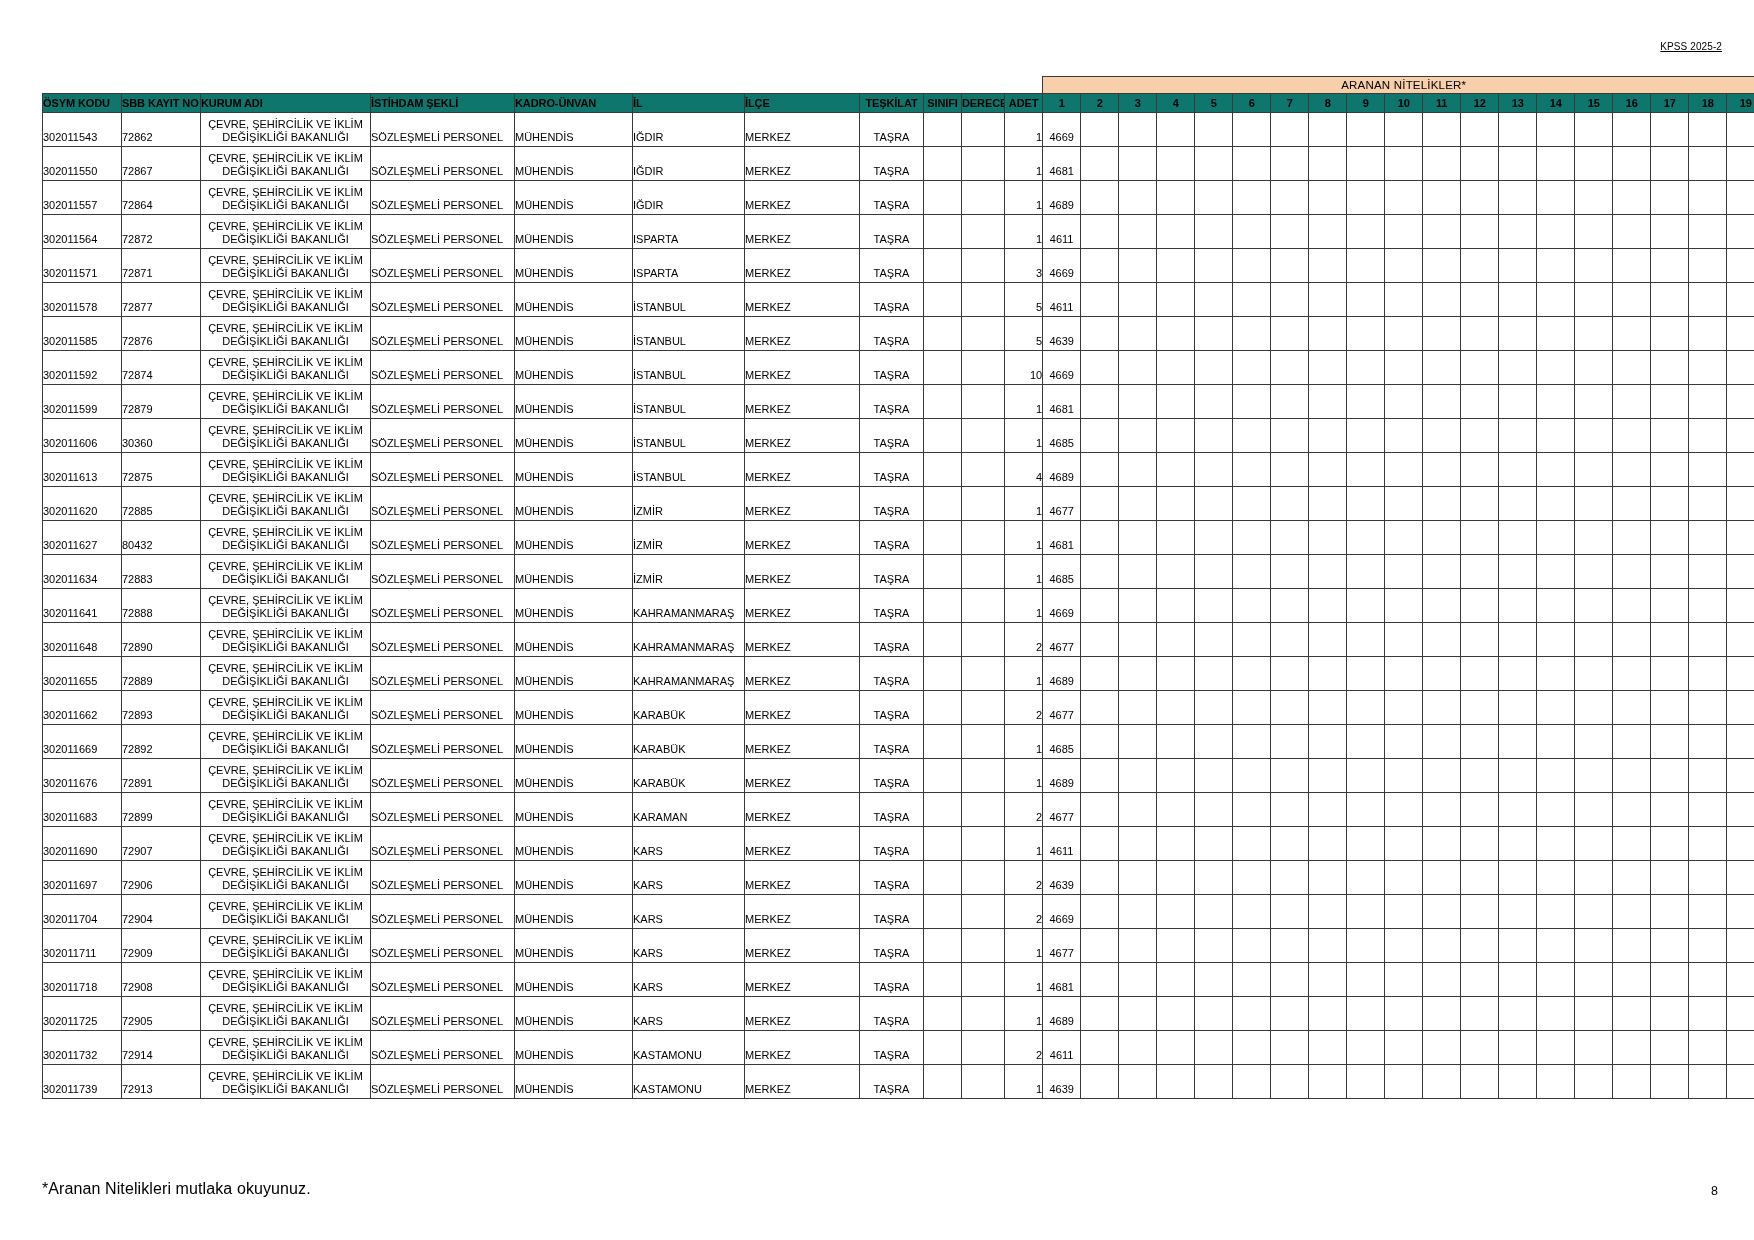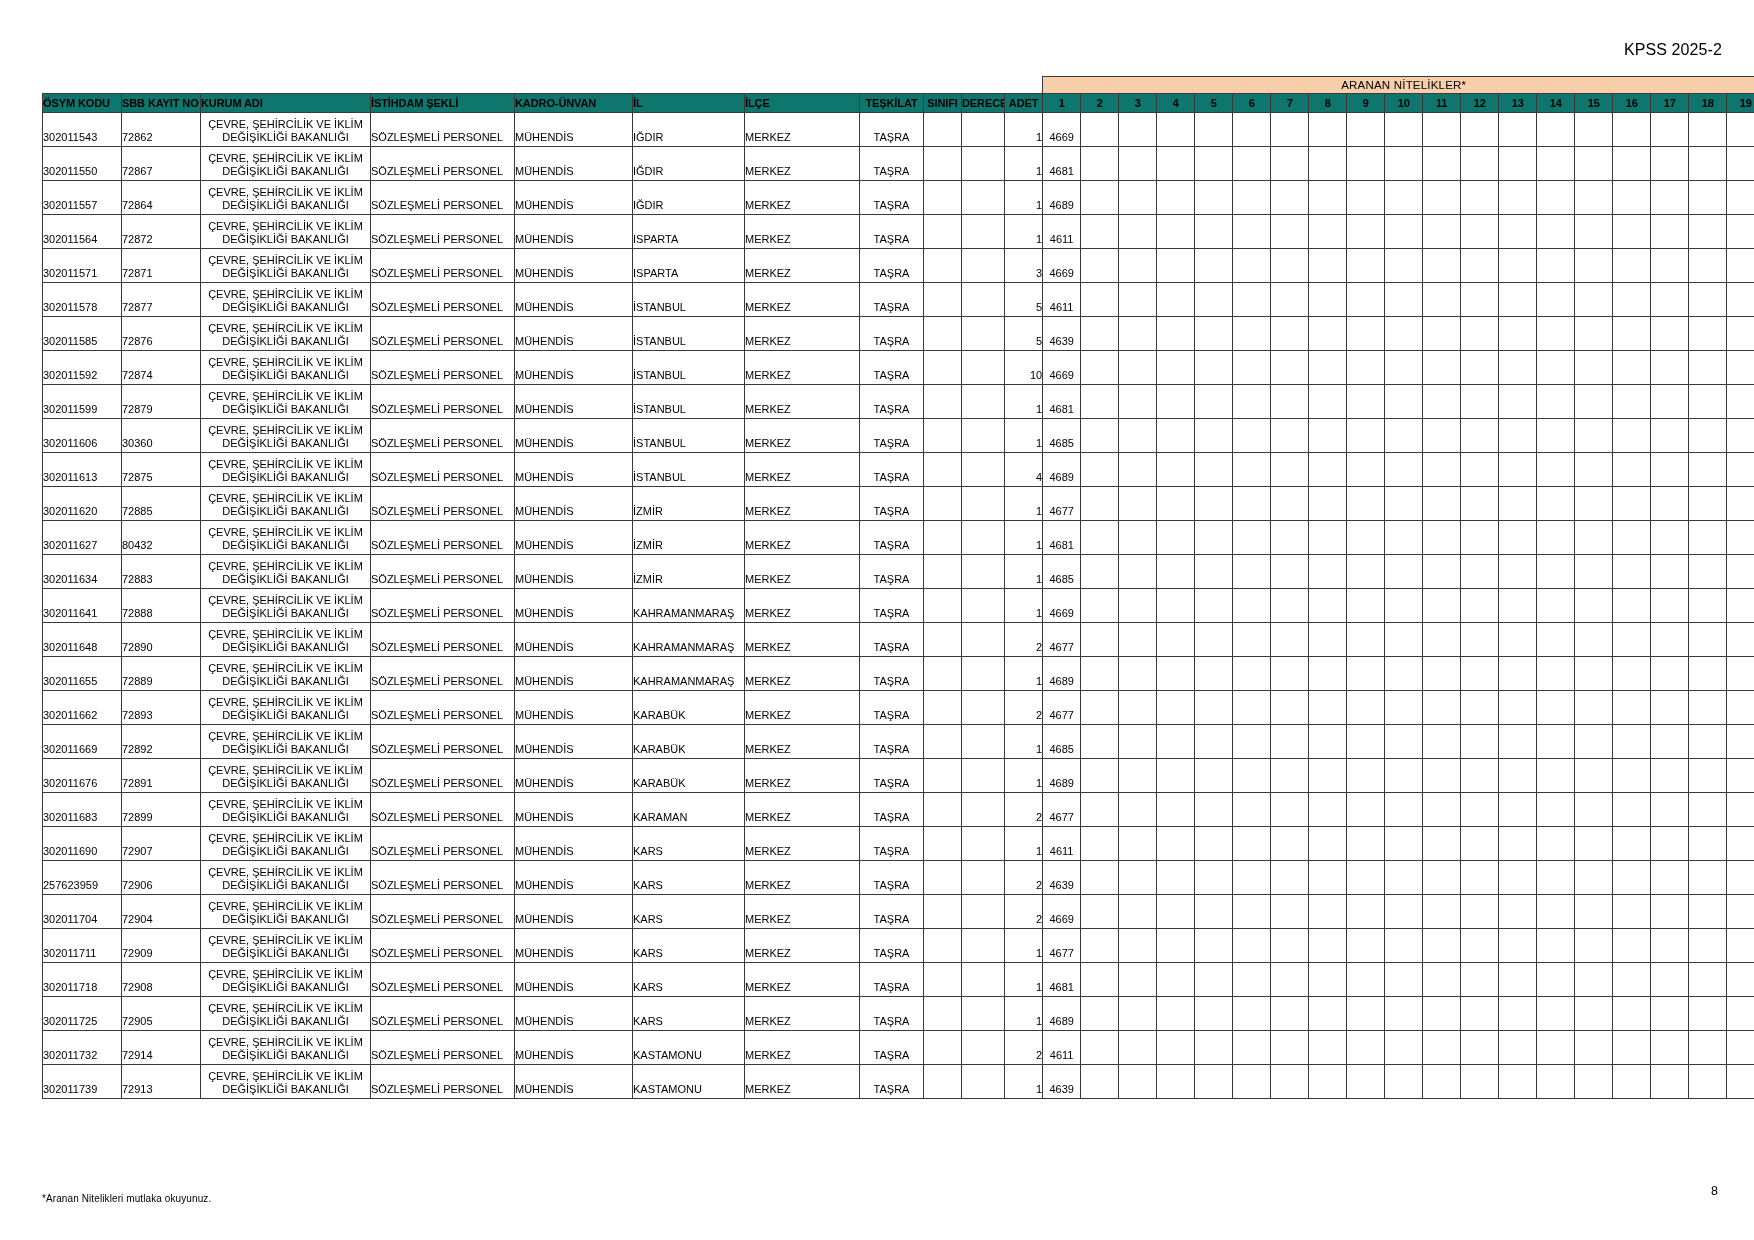--- a/index.html
+++ b/index.html
@@ -39,23 +39,24 @@
     text-align: center;
     font-size: 21.5px;
     font-weight: bold;
     letter-spacing: -0.2px;
     white-space: nowrap;
   }
   .doc-exam-code {
     position: absolute;
     right: 32px;
     top: 7px;
-    font-size: 16px;
+    font-size: 10px;
     font-weight: normal;
     letter-spacing: 0.1px;
+    text-decoration: underline;
   }
 
   
   .table-wrap {
     position: absolute;
     left: 42px;
     top: 76px;
     width: 1672px;
   }
   table.kadro {
@@ -136,22 +137,22 @@
   }
   td.kurum .l1 { display: block; }
   td.kurum .l2 { display: block; }
 
   td.nit-cell { vertical-align: bottom; }
 
   
   .footnote {
     position: absolute;
     left: 42px;
-    bottom: 36px;
-    font-size: 10px;
+    bottom: 42px;
+    font-size: 16px;
     letter-spacing: 0.1px;
   }
   .page-number {
     position: absolute;
     right: 36px;
     bottom: 42px;
     font-size: 12.5px;
   }
 </style>
 </head>
@@ -1000,21 +1001,21 @@
             <td class="nit-cell c-center"></td>
             <td class="nit-cell c-center"></td>
             <td class="nit-cell c-center"></td>
             <td class="nit-cell c-center"></td>
             <td class="nit-cell c-center"></td>
             <td class="nit-cell c-center"></td>
             <td class="nit-cell c-center"></td>
             <td class="nit-cell c-center"></td>
           </tr>
           <tr class="data-row">
-            <td class="c-left">257623959</td>
+            <td class="c-left">302011697</td>
             <td class="c-left">72906</td>
             <td class="kurum">
               <span class="l1">ÇEVRE, ŞEHİRCİLİK VE İKLİM</span>
               <span class="l2">DEĞİŞİKLİĞİ BAKANLIĞI</span>
             </td>
             <td class="c-left">SÖZLEŞMELİ PERSONEL</td>
             <td class="c-left">MÜHENDİS</td>
             <td class="c-left">KARS</td>
             <td class="c-left">MERKEZ</td>
             <td class="c-center">TAŞRA</td>

